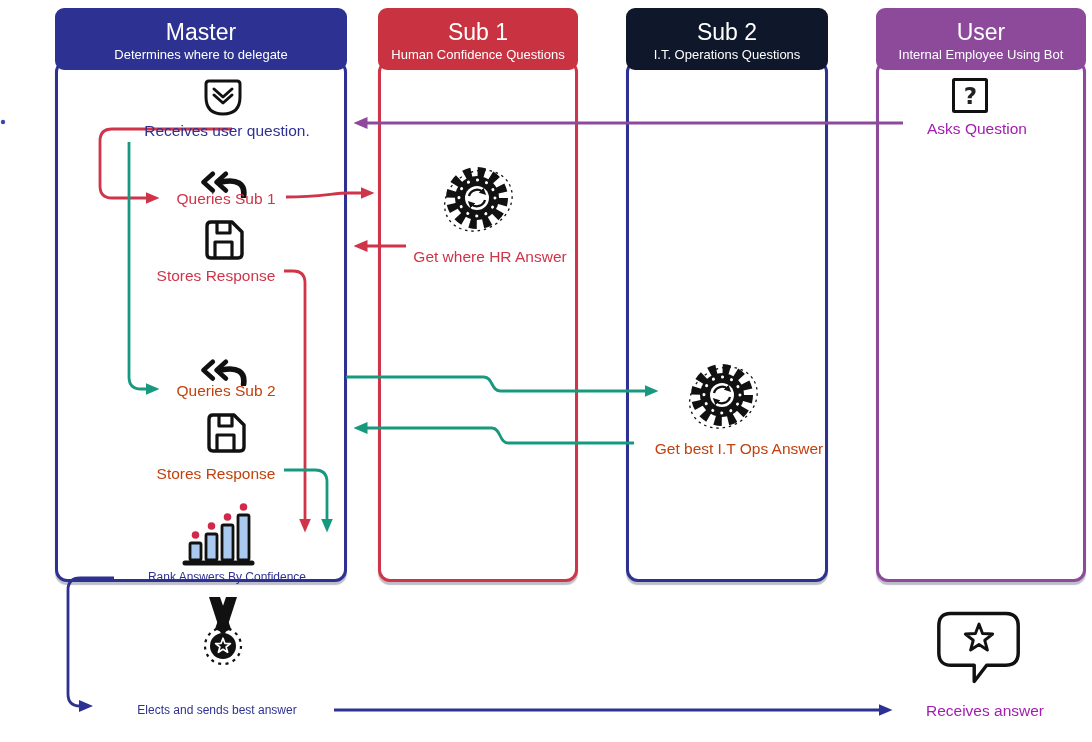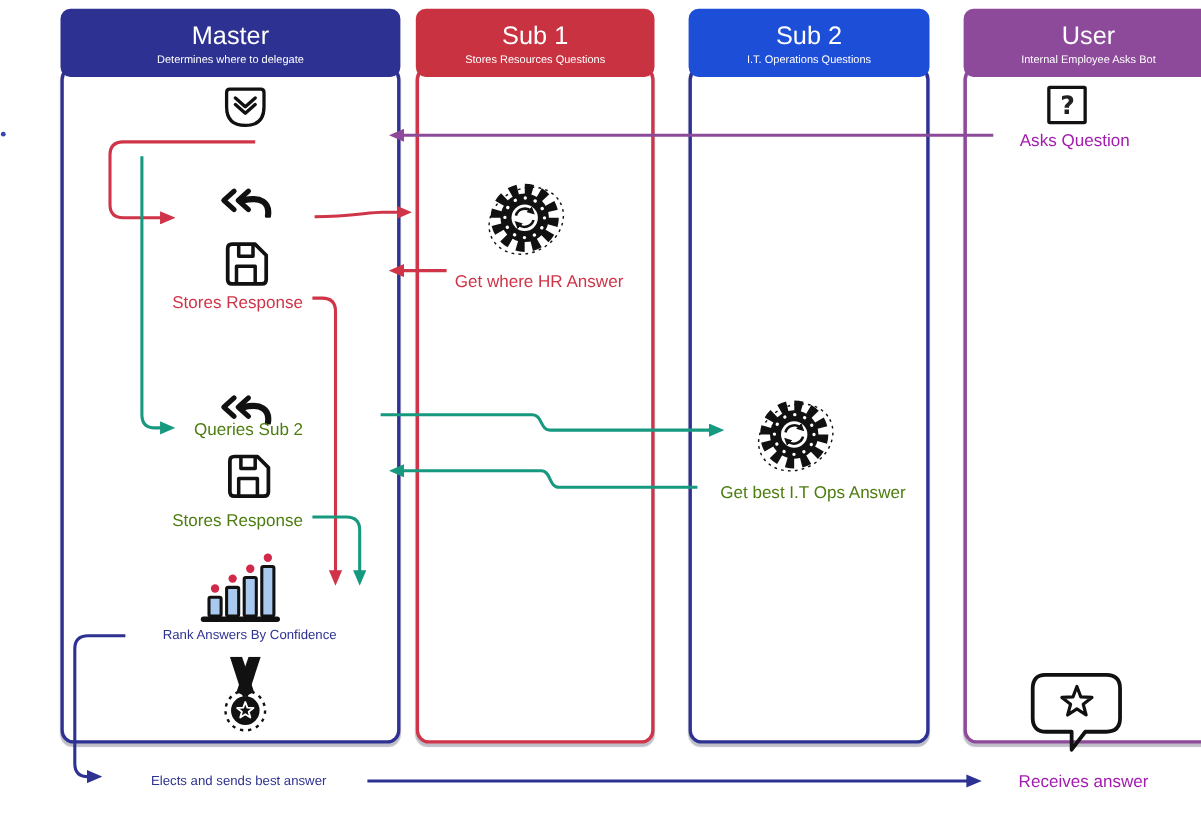--- a/index.html
+++ b/index.html
@@ -1,35 +1,35 @@
 <!DOCTYPE html>
 <html><head>
 <meta charset="utf-8">
 <style>
   html,body{margin:0;padding:0;background:#ffffff;}
   #canvas{
     position:relative;width:1092px;height:742px;background:#ffffff;overflow:hidden;
     font-family:"Liberation Sans", sans-serif;
   }
-  .col{position:absolute;top:8px;height:668px;padding-left:17px;}
+  .col{position:absolute;top:8px;height:574px;}
   .col-body{
     position:absolute;left:0;right:0;top:52px;bottom:0;background:#fff;
     border:3px solid;border-radius:12px;box-sizing:border-box;
     box-shadow:0 2.5px 1px rgba(70,70,100,.35);z-index:1;
   }
   .col-header{
     position:absolute;left:0;right:0;top:0;height:62px;border-radius:9px;
     display:flex;flex-direction:column;align-items:center;justify-content:center;
     color:#fff;z-index:2;box-sizing:border-box;padding-top:2px;
   }
   .col-title{font-size:23px;line-height:26px;}
-  .col-sub{font-size:10px;line-height:15px;margin-top:2px;}
+  .col-sub{font-size:13px;line-height:15px;margin-top:2px;}
   .lbl{position:absolute;z-index:10;text-align:center;font-size:15.5px;line-height:19px;}
   .lg{font-size:12px;}
-  .c-blue{color:#2d3191}.c-red{color:#cf3448}.c-teal{color:#4d7c0f}.c-purple{color:#a21caf}
+  .c-blue{color:#2d3191}.c-red{color:#cf3448}.c-teal{color:#c2410c}.c-purple{color:#a21caf}
   .icon{position:absolute;z-index:10;}
   #overlay{position:absolute;left:0;top:0;z-index:5;}
   #overlay path{fill:none;stroke-width:2.8;stroke-linejoin:round;}
   .s-red{stroke:#cf3448}.s-teal{stroke:#17997f}.s-blue{stroke:#2d3191}.s-purple{stroke:#8d4a9b}
   .ic{stroke:#111;fill:none;stroke-linejoin:round;stroke-linecap:round;}
 </style>
 </head>
 <body>
 
 <div id="canvas">
@@ -59,37 +59,37 @@
     <div class="col-header" style="background:#2d3191">
       <div class="col-title">Master</div>
       <div class="col-sub">Determines where to delegate</div>
     </div>
   </div>
 
   <div class="col" style="left:378px;width:200px;">
     <div class="col-body" style="border-color:#cf3448"></div>
     <div class="col-header" style="background:#c93241">
       <div class="col-title">Sub 1</div>
-      <div class="col-sub">Stores Resources Questions</div>
+      <div class="col-sub">Human Confidence Questions</div>
     </div>
   </div>
 
   <div class="col" style="left:626px;width:202px;">
     <div class="col-body" style="border-color:#2d3191"></div>
-    <div class="col-header" style="background:#1d4ed8">
+    <div class="col-header" style="background:#0f172a">
       <div class="col-title">Sub 2</div>
       <div class="col-sub">I.T. Operations Questions</div>
     </div>
   </div>
 
   <div class="col" style="left:876px;width:210px;">
     <div class="col-body" style="border-color:#8d4a9b"></div>
     <div class="col-header" style="background:#8d4a9b">
       <div class="col-title">User</div>
-      <div class="col-sub">Internal Employee Asks Bot</div>
+      <div class="col-sub">Internal Employee Using Bot</div>
     </div>
   </div>
 
   <svg id="overlay" width="1092" height="742">
     <circle cx="3" cy="122" r="2.2" fill="#3a46b4"></circle>
     <path class="s-purple" d="M 903 123 L 366 123" marker-end="url(#arPurple)"></path>
     <path class="s-red" d="M 232 129 L 112 129 Q 100 129 100 141 L 100 186 Q 100 198 112 198 L 147 198" marker-end="url(#arRed)"></path>
     <path class="s-red" d="M 286 197 C 320 197 334 193 348 193 L 362 193" marker-end="url(#arRed)"></path>
     <path class="s-red" d="M 406 246 L 366 246" marker-end="url(#arRed)"></path>
     <path class="s-red" d="M 284 271 L 293 271 Q 305 271 305 283 L 305 520" marker-end="url(#arRed)"></path>
@@ -99,26 +99,28 @@
     <path class="s-teal" d="M 284 470 L 315 470 Q 327 470 327 482 L 327 520" marker-end="url(#arTeal)"></path>
     <path class="s-blue" d="M 114 578 L 80 578 Q 68 578 68 590 L 68 694 Q 68 706 80 706 L 80.5 706" marker-end="url(#arBlue)"></path>
     <path class="s-blue" d="M 334 710 L 880 710" marker-end="url(#arBlue)"></path>
   </svg>
 
   <svg class="icon" style="left:201px;top:78px" width="44" height="40" viewBox="0 0 44 40">
     <path class="ic" stroke-width="3" d="M 8 3 H 36 Q 39 3 39 6 V 19 Q 39 36 22 36 Q 5 36 5 19 V 6 Q 5 3 8 3 Z"></path>
     <path class="ic" stroke-width="3" d="M 13 11 L 22 19 L 31 11"></path>
     <path class="ic" stroke-width="3" d="M 13 17 L 22 25 L 31 17"></path>
   </svg>
+  <div class="lbl c-blue" style="left:97px;top:121px;width:260px">Receives user question.</div>
 
   <svg class="icon" style="left:198px;top:170px" width="52" height="28" viewBox="0 0 52 30">
     <path class="ic" stroke-width="5" d="M 14 4 L 4 13 L 14 22"></path>
     <path class="ic" stroke-width="5" d="M 28 4 L 18 13 L 28 22"></path>
     <path class="ic" stroke-width="6" d="M 23 13 C 40 9 49 15 47 28"></path>
   </svg>
+  <div class="lbl c-red" style="left:96px;top:189px;width:260px">Queries Sub 1</div>
 
   <svg class="icon" style="left:202px;top:217px" width="45" height="46" viewBox="0 0 45 46">
     <path class="ic" stroke-width="3.4" d="M 9 5 H 30 L 40 15 V 37 Q 40 41 36 41 H 9 Q 5 41 5 37 V 9 Q 5 5 9 5 Z"></path>
     <path class="ic" stroke-width="3.2" d="M 15 6 V 16 H 28 V 6"></path>
     <path class="ic" stroke-width="3.2" d="M 13 40 V 25 H 30 V 40"></path>
   </svg>
   <div class="lbl c-red" style="left:86px;top:266px;width:260px">Stores Response</div>
 
   <svg class="icon" style="left:198px;top:358px" width="52" height="28" viewBox="0 0 52 30">
     <path class="ic" stroke-width="5" d="M 14 4 L 4 13 L 14 22"></path>

